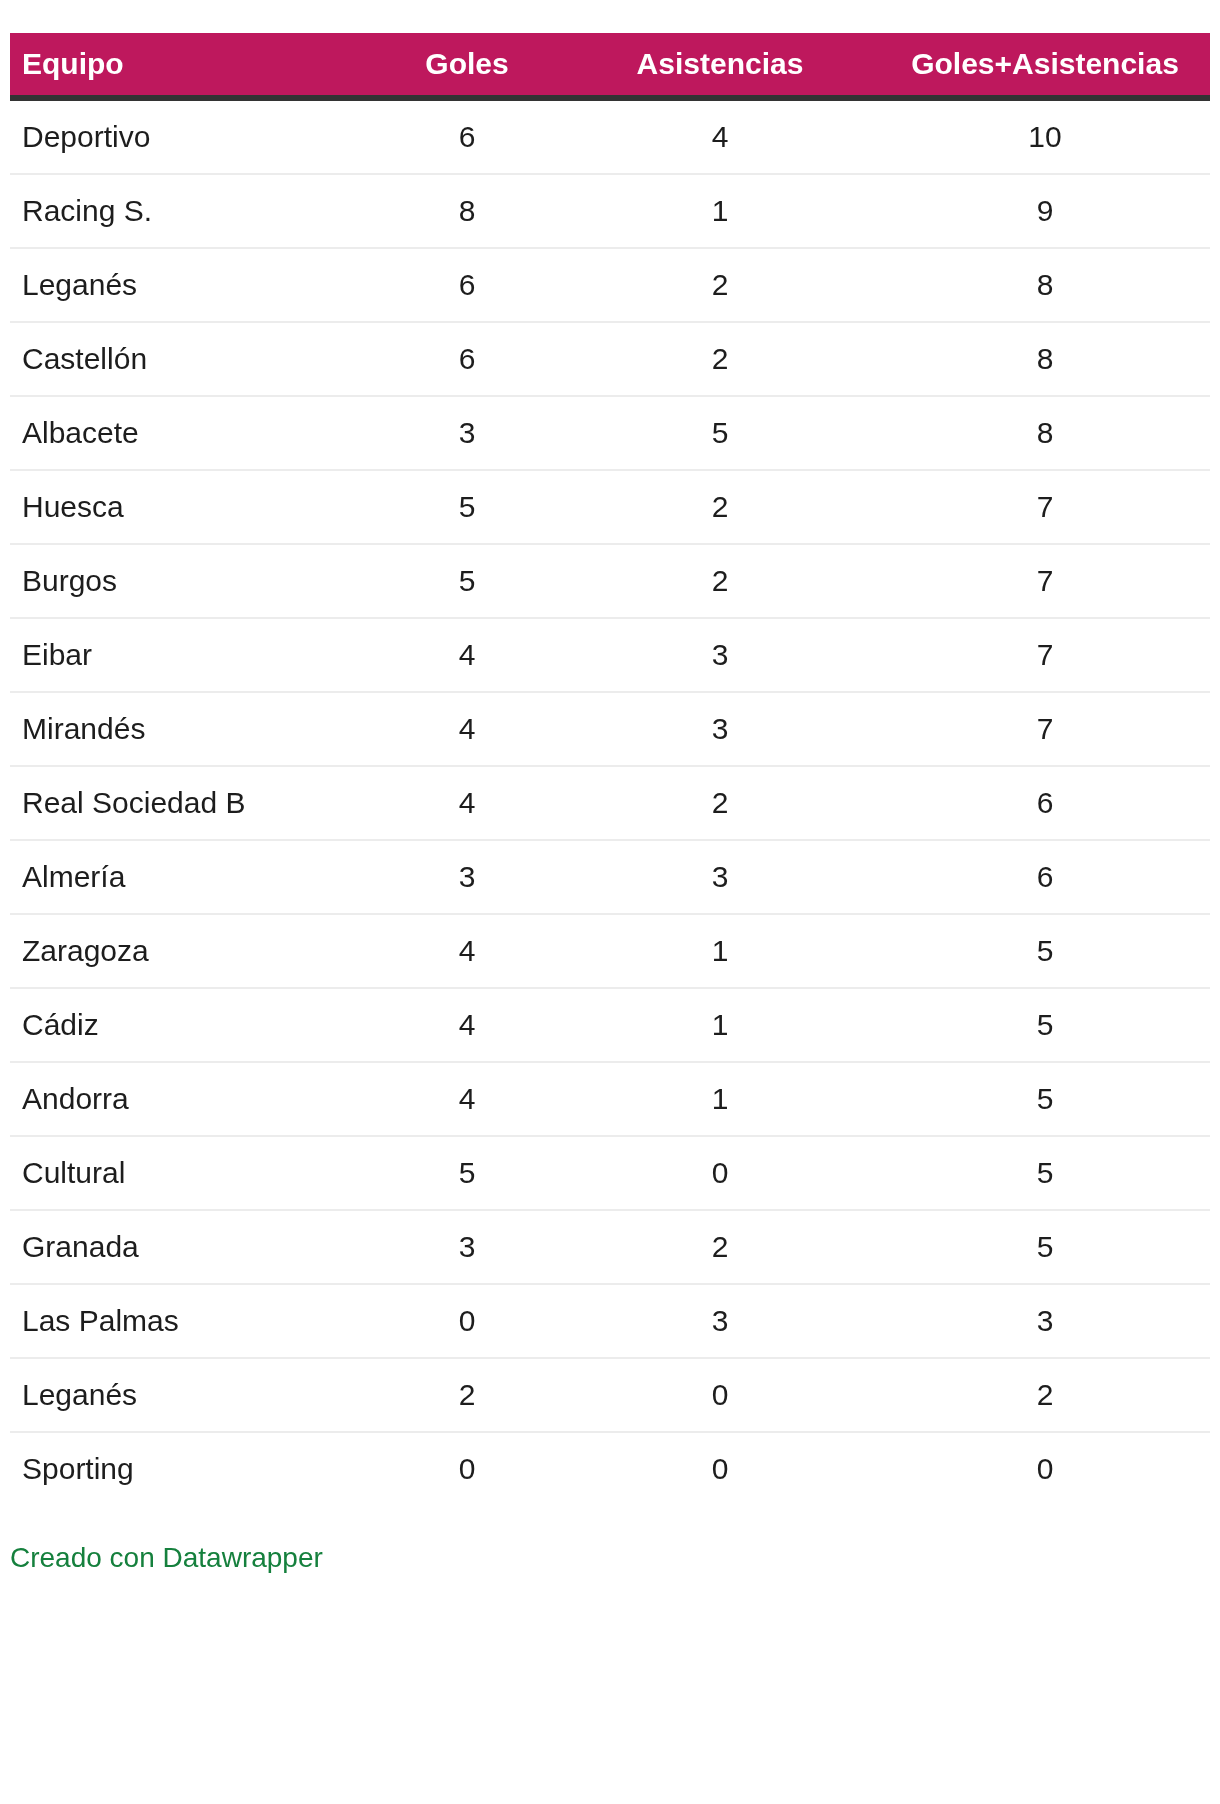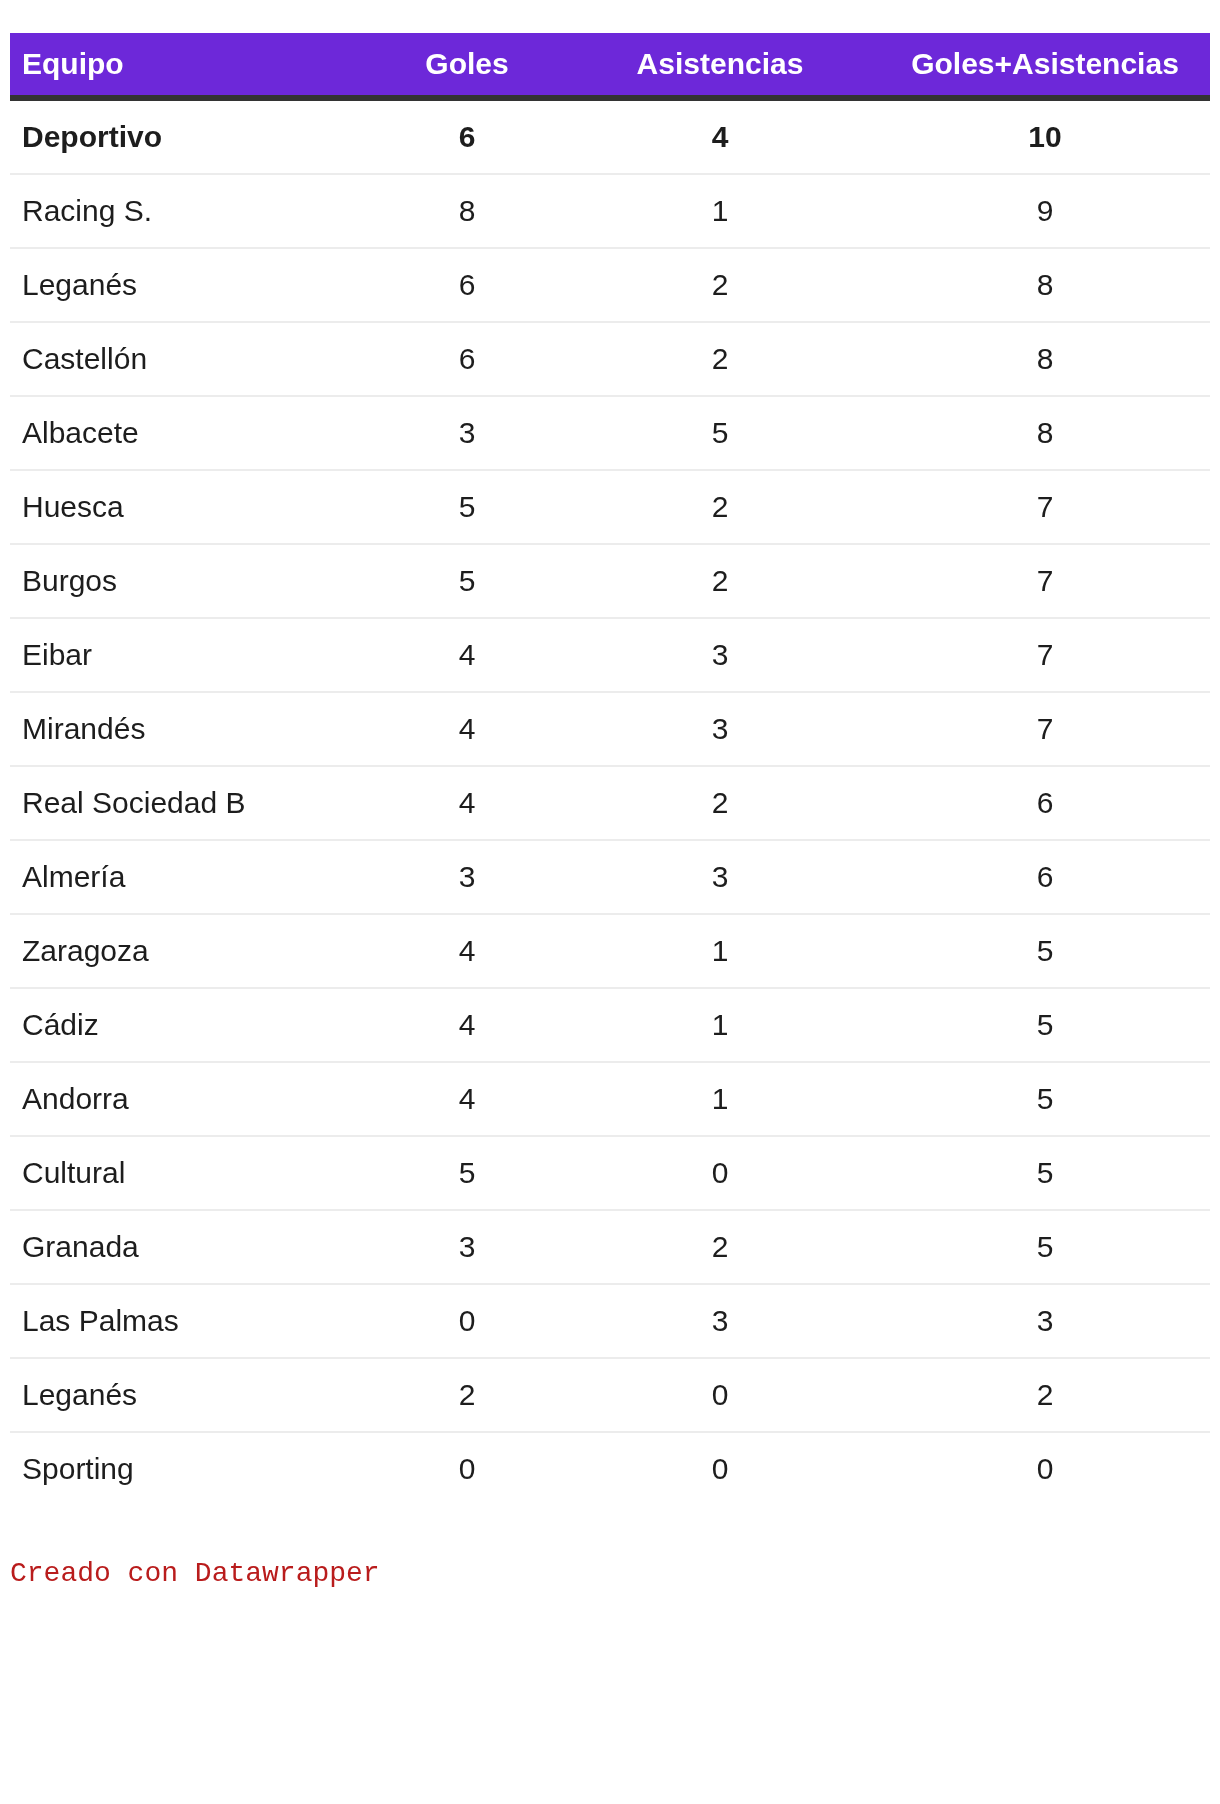--- a/index.html
+++ b/index.html
@@ -21,21 +21,21 @@
     border-collapse: separate;
     border-spacing: 0;
     table-layout: fixed;
   }
   col.c1 { width: 364px; }
   col.c2 { width: 186px; }
   col.c3 { width: 320px; }
   col.c4 { width: 330px; }
 
   thead th {
-    background: #6d28d9;
+    background: #be185d;
     color: #ffffff;
     font-weight: 700;
     font-size: 30px;
     height: 62px;
     padding: 0;
     text-align: center;
     vertical-align: middle;
     border-bottom: 6px solid #333333;
   }
   th.left, td.left {
@@ -49,30 +49,29 @@
     text-align: center;
     vertical-align: middle;
     height: 72px;
     padding: 0;
     border-bottom: 2px solid #ececec;
   }
   tbody tr:last-child td {
     border-bottom: none;
   }
   tr.bold-row td {
-    font-weight: 700;
+    font-weight: 400;
   }
   .footer {
-    margin-top: 52px;
+    margin-top: 36px;
     font-size: 28px;
     line-height: 33px;
-    color: #b91c1c;
+    color: #15803d;
     text-decoration: none;
     display: inline-block;
-    font-family: Liberation Mono, monospace;
   }
 </style>
 </head>
 <body>
 
 <div class="page">
   <table class="dw-table">
     <colgroup>
       <col class="c1">
         <col class="c2">

